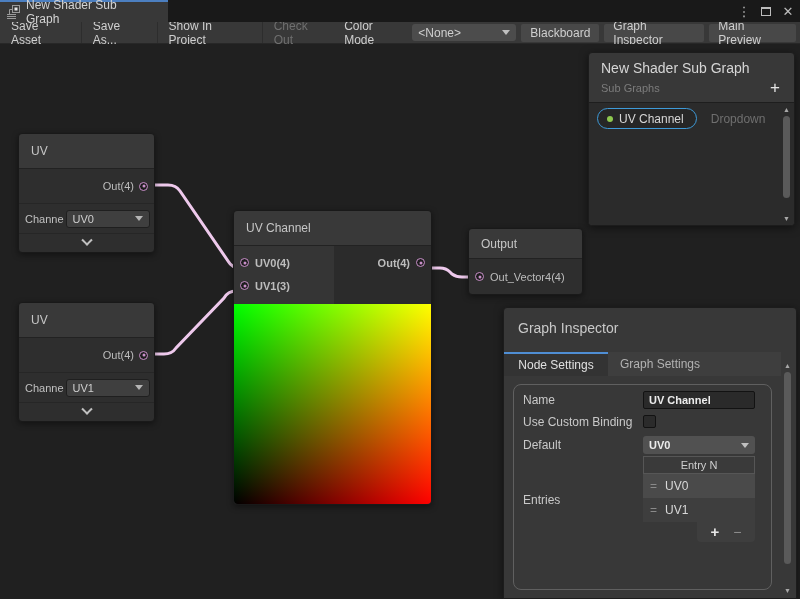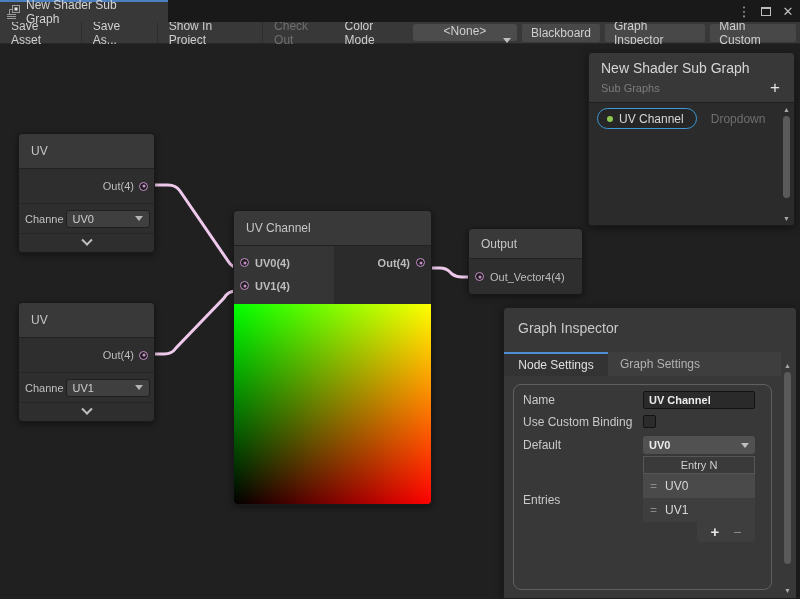--- a/index.html
+++ b/index.html
@@ -16,21 +16,21 @@
 
   
   .toolbar { height:22px; background:#383838; display:flex; align-items:center; font-size:12px;
     color:#cfcfcf; border-bottom:1px solid #272727; }
   .tbtn { padding:0 11px; height:100%; display:flex; align-items:center; cursor:default; }
   .tsep { width:1px; height:100%; background:#2d2d2d; }
   .tbtn.disabled { color:#6f6f6f; }
   .tb-right { margin-left:auto; display:flex; align-items:center; gap:5px; padding-right:4px; height:100%; }
   .cm-label { color:#cfcfcf; padding:0 4px; }
   .dropdown { background:#4c4c4c; border-radius:3px; height:17px; display:flex; align-items:center;
-    padding:0 6px; min-width:104px; position:relative;flex-direction:column; }
+    padding:0 6px; min-width:104px; position:relative; }
   .dropdown .dd-arrow { margin-left:auto; }
   .tri-down { width:0; height:0; border-left:4px solid transparent; border-right:4px solid transparent; border-top:5px solid #c0c0c0; }
   .raised { background:#484848; border-radius:2px; height:18px; display:flex; align-items:center; padding:0 9px; }
 
   
   .canvas { position:relative; width:800px; height:555px; background:#202020; overflow:hidden; }
   svg.wires { position:absolute; left:0; top:0; pointer-events:none; }
 
   
   .node { position:absolute; background:#2e2e2e; border:1px solid #191919; border-radius:4px;
@@ -141,21 +141,21 @@
   <div class="tsep"></div>
   <div class="tbtn disabled">Check Out</div>
   <div class="tb-right">
     <span class="cm-label">Color Mode</span>
     <div class="dropdown">
       <span>&lt;None&gt;</span>
       <span class="tri-down dd-arrow"></span>
     </div>
     <div class="raised">Blackboard</div>
     <div class="raised">Graph Inspector</div>
-    <div class="raised">Main Custom</div>
+    <div class="raised">Main Preview</div>
   </div>
 </div>
 
 <div class="canvas">
 
   <svg class="wires" width="800" height="555">
     <path d="M144 141 H168 Q176 141 180 147 L228 217 Q232 224 240 224 H244" fill="none" stroke="#eec9ec" stroke-width="3" stroke-linecap="round"></path>
     <path d="M144 310 H164 Q172 310 176 304 L224 254 Q228 247 236 247 H244" fill="none" stroke="#eec9ec" stroke-width="3" stroke-linecap="round"></path>
     <path d="M421 224 H440 Q446 224 450 228 L452 230 Q456 233 462 233 H479" fill="none" stroke="#eec9ec" stroke-width="3" stroke-linecap="round"></path>
   </svg>
@@ -199,21 +199,21 @@
   <div class="node" style="left:233px; top:166px; width:199px;">
     <div class="node-title" style="height:35px;">UV Channel</div>
     <div class="uvc-ports">
       <div class="uvc-in">
         <div class="prow">
           <span class="port"></span>
           <span>UV0(4)</span>
         </div>
         <div class="prow">
           <span class="port"></span>
-          <span>UV1(4)</span>
+          <span>UV1(3)</span>
         </div>
       </div>
       <div class="uvc-out">
         <div class="prow">
           <span>Out(4)</span>
           <span class="port"></span>
         </div>
       </div>
     </div>
     <div class="preview"></div>

